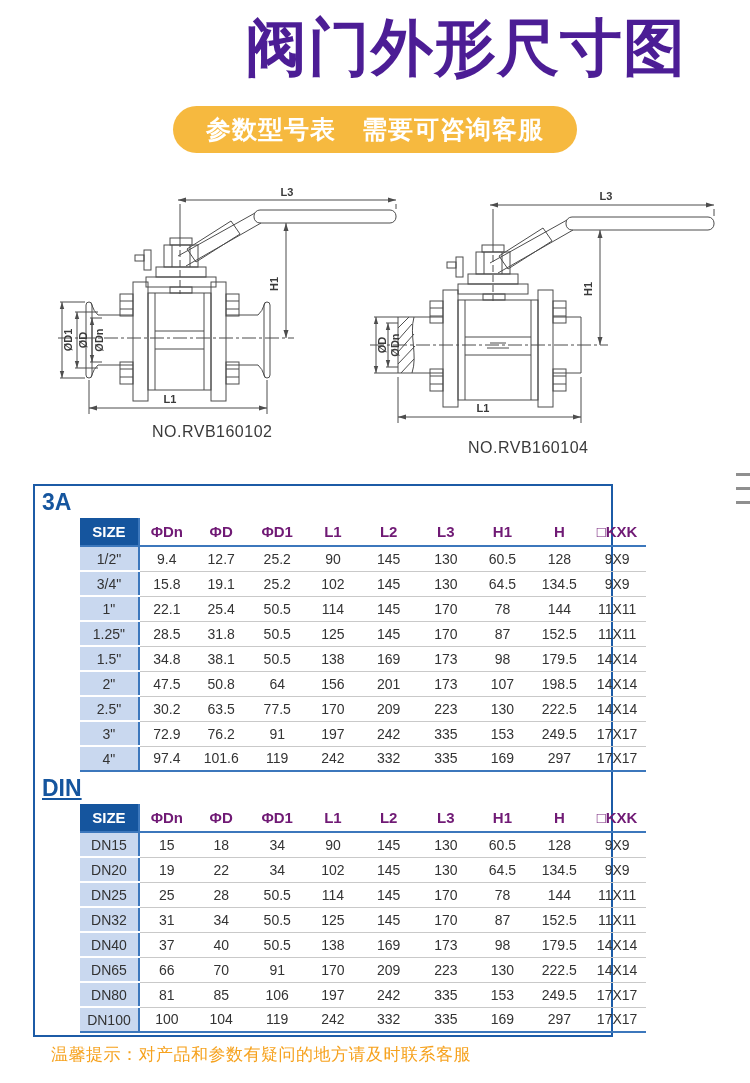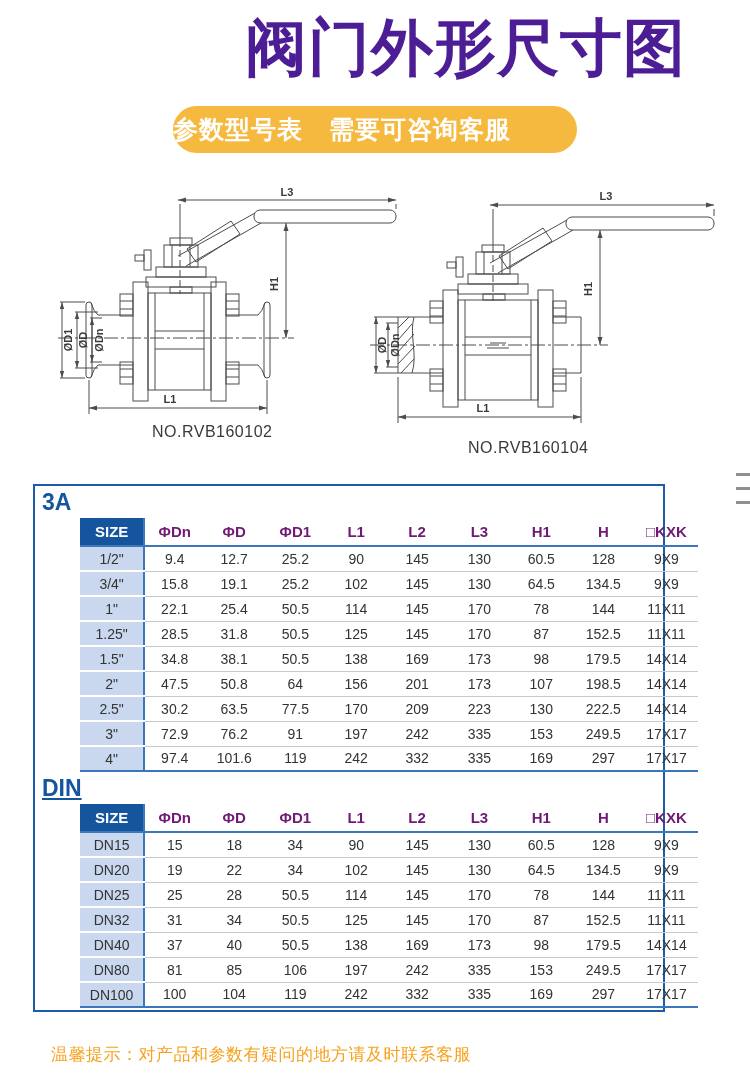--- a/index.html
+++ b/index.html
@@ -7,37 +7,37 @@
     width:750px;height:1083px;position:relative;background:#ffffff;overflow:hidden;
     font-family:"Liberation Sans","DejaVu Sans",sans-serif;
   }
   .title{
     position:absolute;top:14px;left:0;width:686px;text-align:right;
     font-size:62px;font-weight:900;color:#4c1d95;letter-spacing:1px;line-height:1.1;
   }
   .pill{
     position:absolute;top:106px;left:50%;transform:translateX(-50%);
     width:404px;height:47px;background:#F6B93F;border-radius:24px;
-    display:flex;align-items:center;justify-content:flex-start;gap:26px;
+    display:flex;align-items:center;justify-content:center;gap:26px;
   }
   .pill span{color:#ffffff;font-size:25px;font-weight:700;letter-spacing:1px;}
   svg.diagram{position:absolute;}
   #d1{left:58px;top:182px;}
   #d2{left:368px;top:185px;}
   svg.diagram line, svg.diagram rect, svg.diagram path, svg.diagram polygon{
     stroke:#4d4d4d;fill:none;stroke-width:1;
   }
   svg.diagram polygon.ah{fill:#4d4d4d;stroke:none;}
   svg.diagram text{fill:#3a3a3a;font-size:11px;font-weight:700;text-anchor:middle;
     font-family:"Liberation Sans","DejaVu Sans",sans-serif;}
   .caption{position:absolute;font-size:16px;color:#3a3a3a;letter-spacing:.5px;}
   #cap1{left:152px;top:423px;}
   #cap2{left:468px;top:439px;}
   .panel{
-    position:absolute;top:484px;left:33px;width:632px;box-sizing:border-box;
+    position:absolute;top:484px;left:33px;width:580px;box-sizing:border-box;
     border:2px solid #1C5BA6;background:#fff;padding:3px 5px 2px 5px;
   }
   .sec-title{font-size:23px;font-weight:800;color:#15559E;margin:2px 0 4px 2px;line-height:1;}
   table.spec{width:100%;border-collapse:collapse;table-layout:fixed;margin-left:40px;}
   table.spec th,table.spec td{text-align:center;padding:0;overflow:hidden;white-space:nowrap;}
   table.spec thead tr{border-bottom:2px solid #3C77BC;}
   th.size-th{background:#15559E;color:#ffffff;font-size:15px;font-weight:700;height:27px;border-right:2px solid #3C77BC;}
   th.col-th{color:#701a75;font-size:15px;font-weight:700;}
   td.size-td{background:#C9D8EF;color:#333;font-size:14px;height:23px;border-bottom:2px solid #ffffff;border-right:2px solid #3C77BC;}
   td.val-td{color:#333;font-size:14px;border-bottom:1px solid #C9C9C9;}
@@ -473,20 +473,32 @@
           <td class="val-td">40</td>
           <td class="val-td">50.5</td>
           <td class="val-td">138</td>
           <td class="val-td">169</td>
           <td class="val-td">173</td>
           <td class="val-td">98</td>
           <td class="val-td">179.5</td>
           <td class="val-td">14X14</td>
         </tr>
         <tr>
+          <td class="size-td">DN65</td>
+          <td class="val-td">66</td>
+          <td class="val-td">70</td>
+          <td class="val-td">91</td>
+          <td class="val-td">170</td>
+          <td class="val-td">209</td>
+          <td class="val-td">223</td>
+          <td class="val-td">130</td>
+          <td class="val-td">222.5</td>
+          <td class="val-td">14X14</td>
+        </tr>
+        <tr>
           <td class="size-td">DN80</td>
           <td class="val-td">81</td>
           <td class="val-td">85</td>
           <td class="val-td">106</td>
           <td class="val-td">197</td>
           <td class="val-td">242</td>
           <td class="val-td">335</td>
           <td class="val-td">153</td>
           <td class="val-td">249.5</td>
           <td class="val-td">17X17</td>

